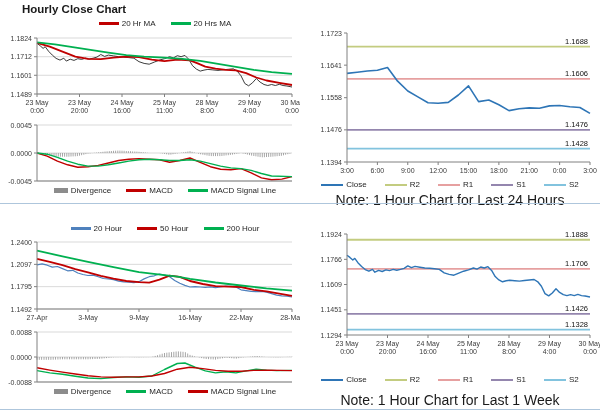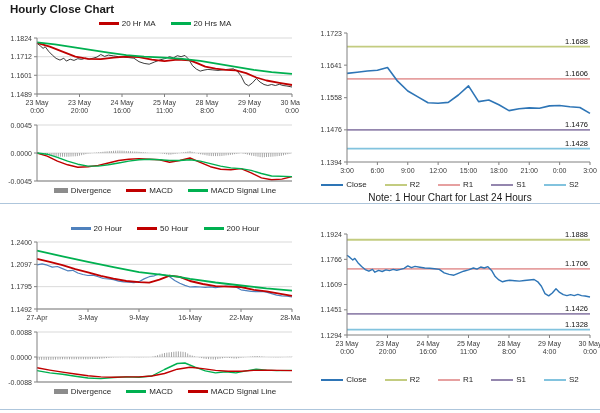--- a/index.html
+++ b/index.html
@@ -7,31 +7,31 @@
         font-family:"Liberation Sans",sans-serif;overflow:hidden;}
   .title{position:absolute;font-size:11.5px;font-weight:bold;color:#1a1a1a;white-space:nowrap;}
   .chart{position:absolute;}
   .legend{position:absolute;display:flex;justify-content:center;align-items:flex-end;gap:15px;}
   .legend .item{display:flex;align-items:center;}
   .legend .sw-line{display:inline-block;width:20px;height:2.5px;}
   .legend .sw-bar{display:inline-block;width:14px;height:5px;}
   .legend .ll{font-size:8px;color:#262626;margin-left:3px;white-space:nowrap;}
   .legend-rt{gap:18px;}
   .legend-rt .sw-line{width:22px;height:2px;}
-  .note{position:absolute;width:300px;text-align:center;font-size:10px;color:#1a1a1a;}
+  .note{position:absolute;width:300px;text-align:center;font-size:14px;color:#1a1a1a;}
   .divider{position:absolute;left:0;width:600px;height:1px;}
   svg text.tick{font-size:7px;fill:#3a3a3a;}
   svg text.lvl{font-size:7.5px;fill:#111;}
 </style>
 </head>
 <body>
 
 <div class="page">
 
-  <div class="title" style="left:10px;top:3px">Hourly Close Chart</div>
+  <div class="title" style="left:22px;top:3px">Hourly Close Chart</div>
   <div class="legend" style="left:30px;top:19px;width:270px">
       <span class="item">
         <span class="sw-line" style="background: rgb(192, 0, 0);"></span>
         <span class="ll">20 Hr MA</span>
       </span>
       <span class="item">
         <span class="sw-line" style="background: rgb(0, 176, 80);"></span>
         <span class="ll">20 Hrs MA</span>
       </span>
     </div>
@@ -542,16 +542,17 @@
       </span>
       <span class="item">
         <span class="sw-line" style="background: rgb(148, 134, 174);"></span>
         <span class="ll">S1</span>
       </span>
       <span class="item">
         <span class="sw-line" style="background: rgb(130, 195, 222);"></span>
         <span class="ll">S2</span>
       </span>
     </div>
+  <div class="note" style="left:300px;top:392px">Note: 1 Hour Chart for Last 1 Week</div>
 
   <div class="divider" style="top:409px;background:#aec6dc"></div>
 
 </div>
 
 </body></html>

